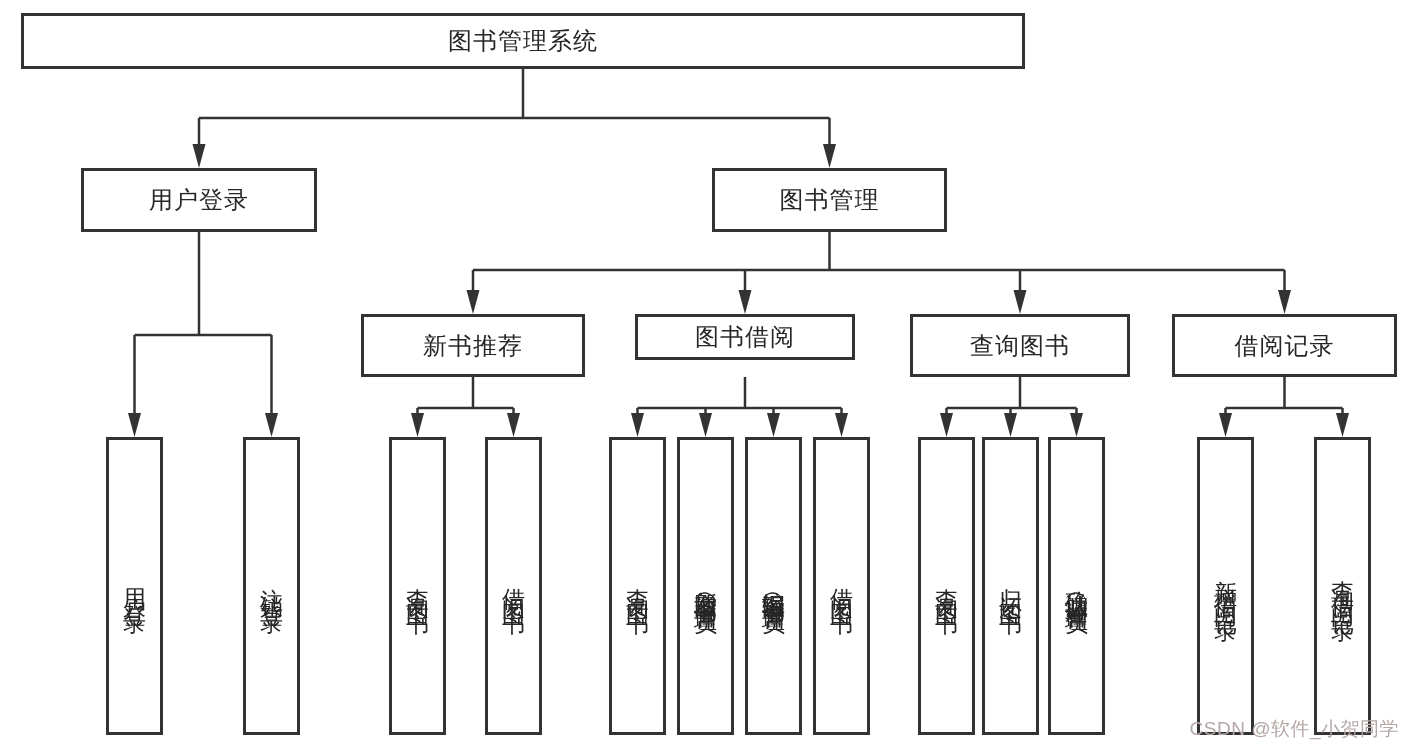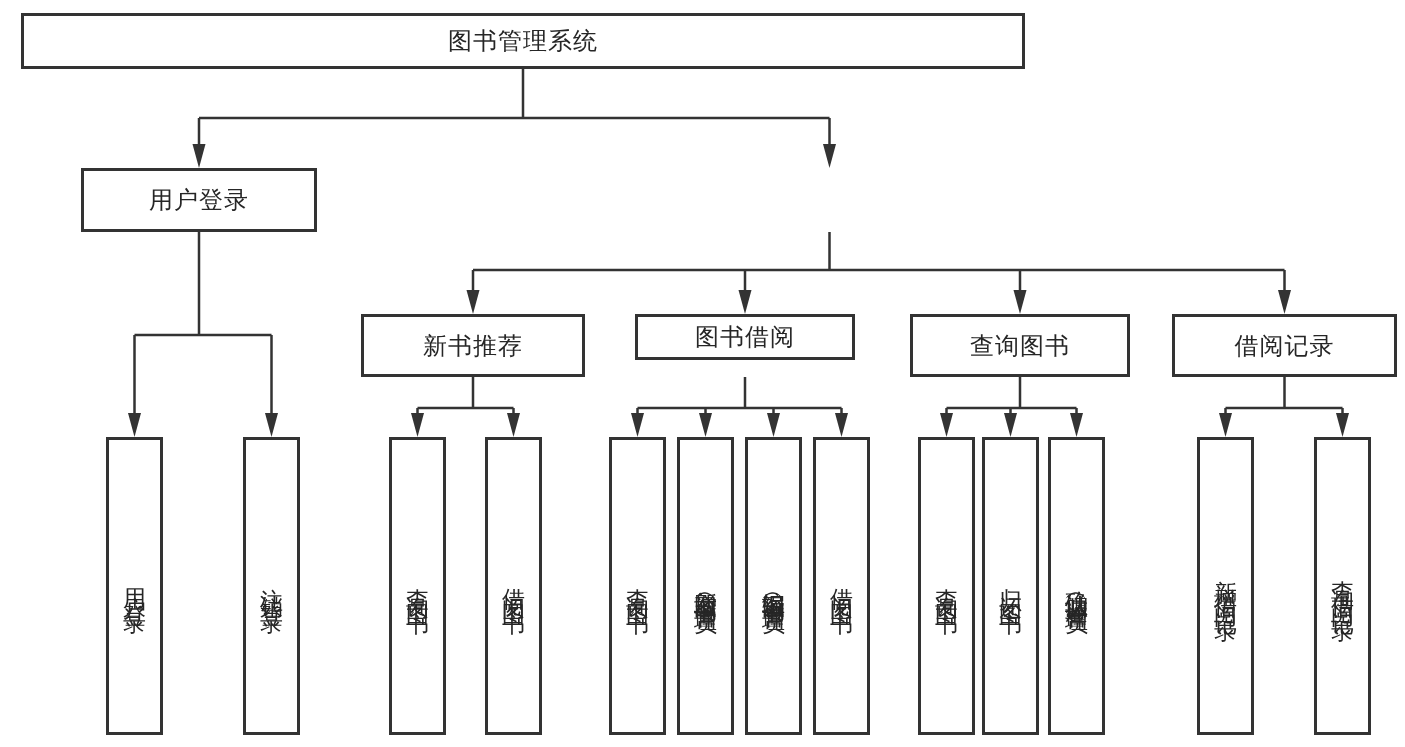--- a/index.html
+++ b/index.html
@@ -68,20 +68,23 @@
     </g>
   </svg>
 
   <div class="node" style="left:21px;top:13px;width:1004px;height:56px;">
     <span>图书管理系统</span>
   </div>
 
   <div class="node" style="left:81px;top:168px;width:236px;height:64px;">
     <span>用户登录</span>
   </div>
+  <div class="node" style="left:712px;top:168px;width:235px;height:64px;">
+    <span>图书管理</span>
+  </div>
 
   <div class="node" style="left:361px;top:314px;width:224px;height:63px;">
     <span>新书推荐</span>
   </div>
   <div class="node" style="left:635px;top:314px;width:220px;height:46px;">
     <span>图书借阅</span>
   </div>
   <div class="node" style="left:910px;top:314px;width:220px;height:63px;">
     <span>查询图书</span>
   </div>
@@ -122,14 +125,15 @@
   <div class="node leaf long" style="left:1048px;top:437px;width:57px;height:298px;">
     <span class="vtext">确认归还（管理员）</span>
   </div>
   <div class="node leaf" style="left:1197px;top:437px;width:57px;height:298px;">
     <span class="vtext">新增借阅记录</span>
   </div>
   <div class="node leaf" style="left:1314px;top:437px;width:57px;height:298px;">
     <span class="vtext">查询借阅记录</span>
   </div>
 
+  <div class="watermark">CSDN @软件_小贺同学</div>
 
 </div>
 
 </body></html>

